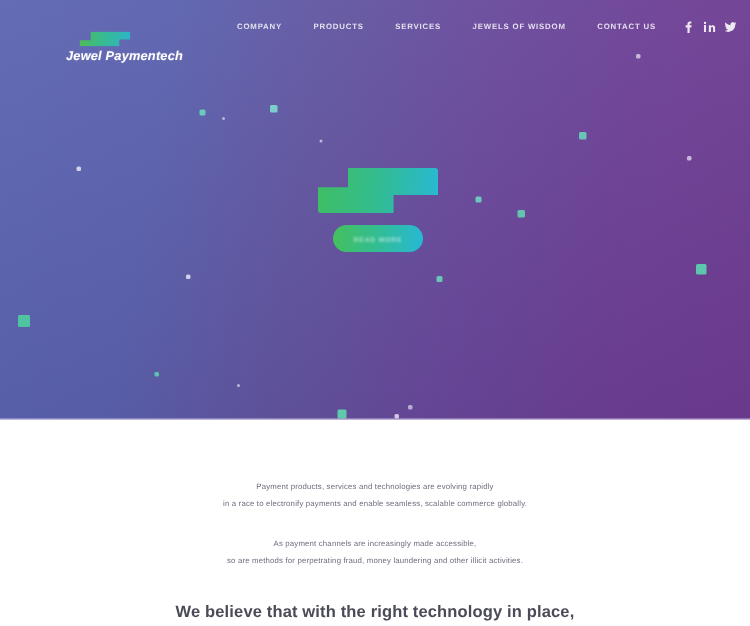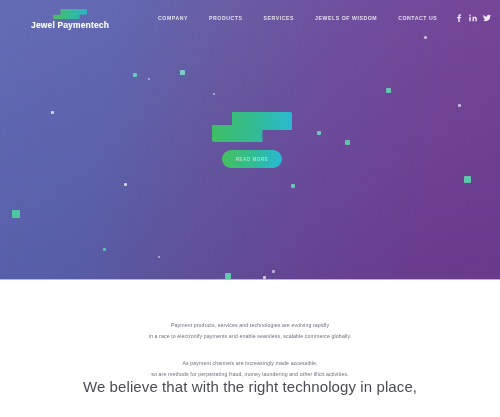--- a/index.html
+++ b/index.html
@@ -40,22 +40,22 @@
   .sq { position:absolute; border-radius:1px; }
 
   
   .nav {
     position:absolute; left:0; top:0;
     width:500px; height:36px;
     display:flex; align-items:center;
     z-index:6;
   }
   .brand {
-    position:absolute; left:18px; top:8px;
-    width:104px; text-align:center;
+    position:absolute; left:18px; top:20px;
+    width:104px; text-align:right;font-style:italic;
   }
   .brand-mark {
     width:34px; height:11px;
     margin:0 auto 1px auto;
     background:linear-gradient(95deg,#4fc04f 0%,#35bf8e 45%,#2ab8c8 100%);
     clip-path:polygon(0% 62%, 22% 62%, 22% 10%, 100% 10%, 100% 58%, 78% 58%, 78% 100%, 0% 100%);
     opacity:.95;
   }
   .brand-name {
     font-size:8.5px; font-weight:bold; color:#ffffff;
@@ -111,22 +111,23 @@
     text-align:center;
   }
   .para {
     color:#6d6d7d;
     font-size:5.2px; line-height:10.5px;
     letter-spacing:.12px;
   }
   .para-1 { margin-top:40px; }
   .para-2 { margin-top:17px; }
   .headline {
+    margin-top:22px;
     color:#4b4b58;
-    font-size:15px; font-weight:normal;
+    font-size:11px; font-weight:bold;
     letter-spacing:.1px; line-height:15px;
   }
 </style>
 </head>
 <body>
 
 <div id="page">
 
   <div class="hero">
     <div class="hero-sheen"></div>

